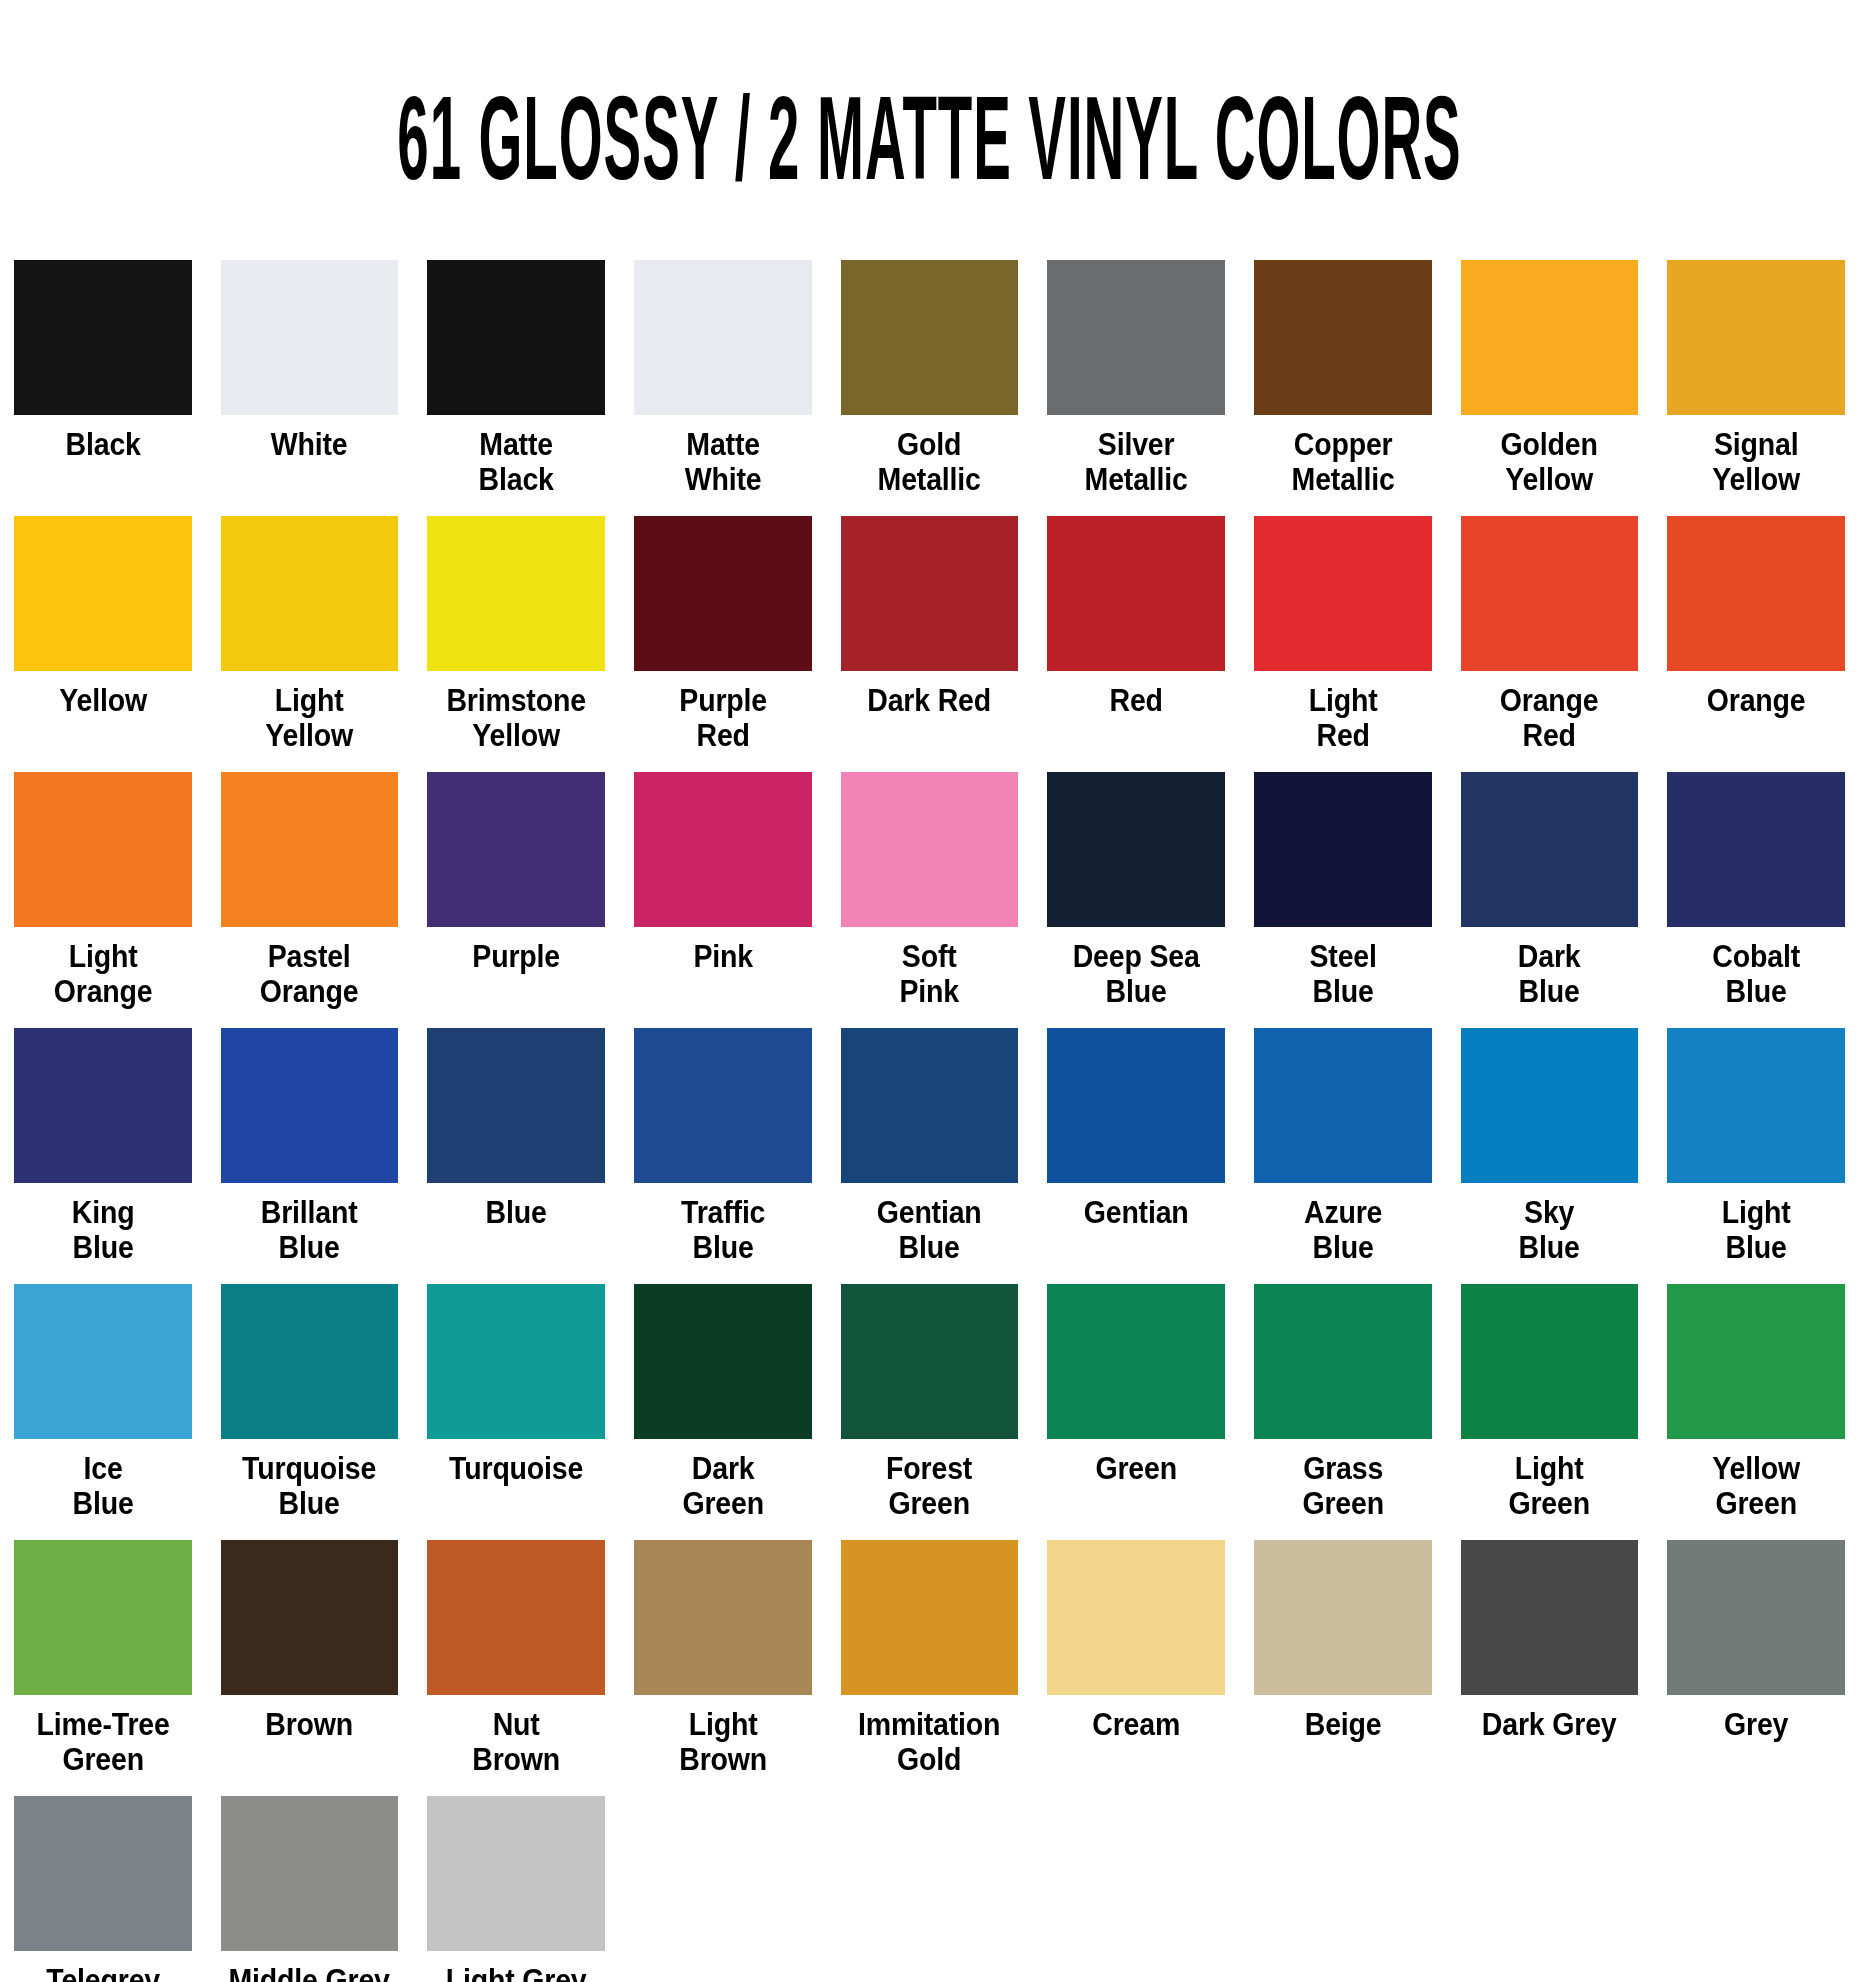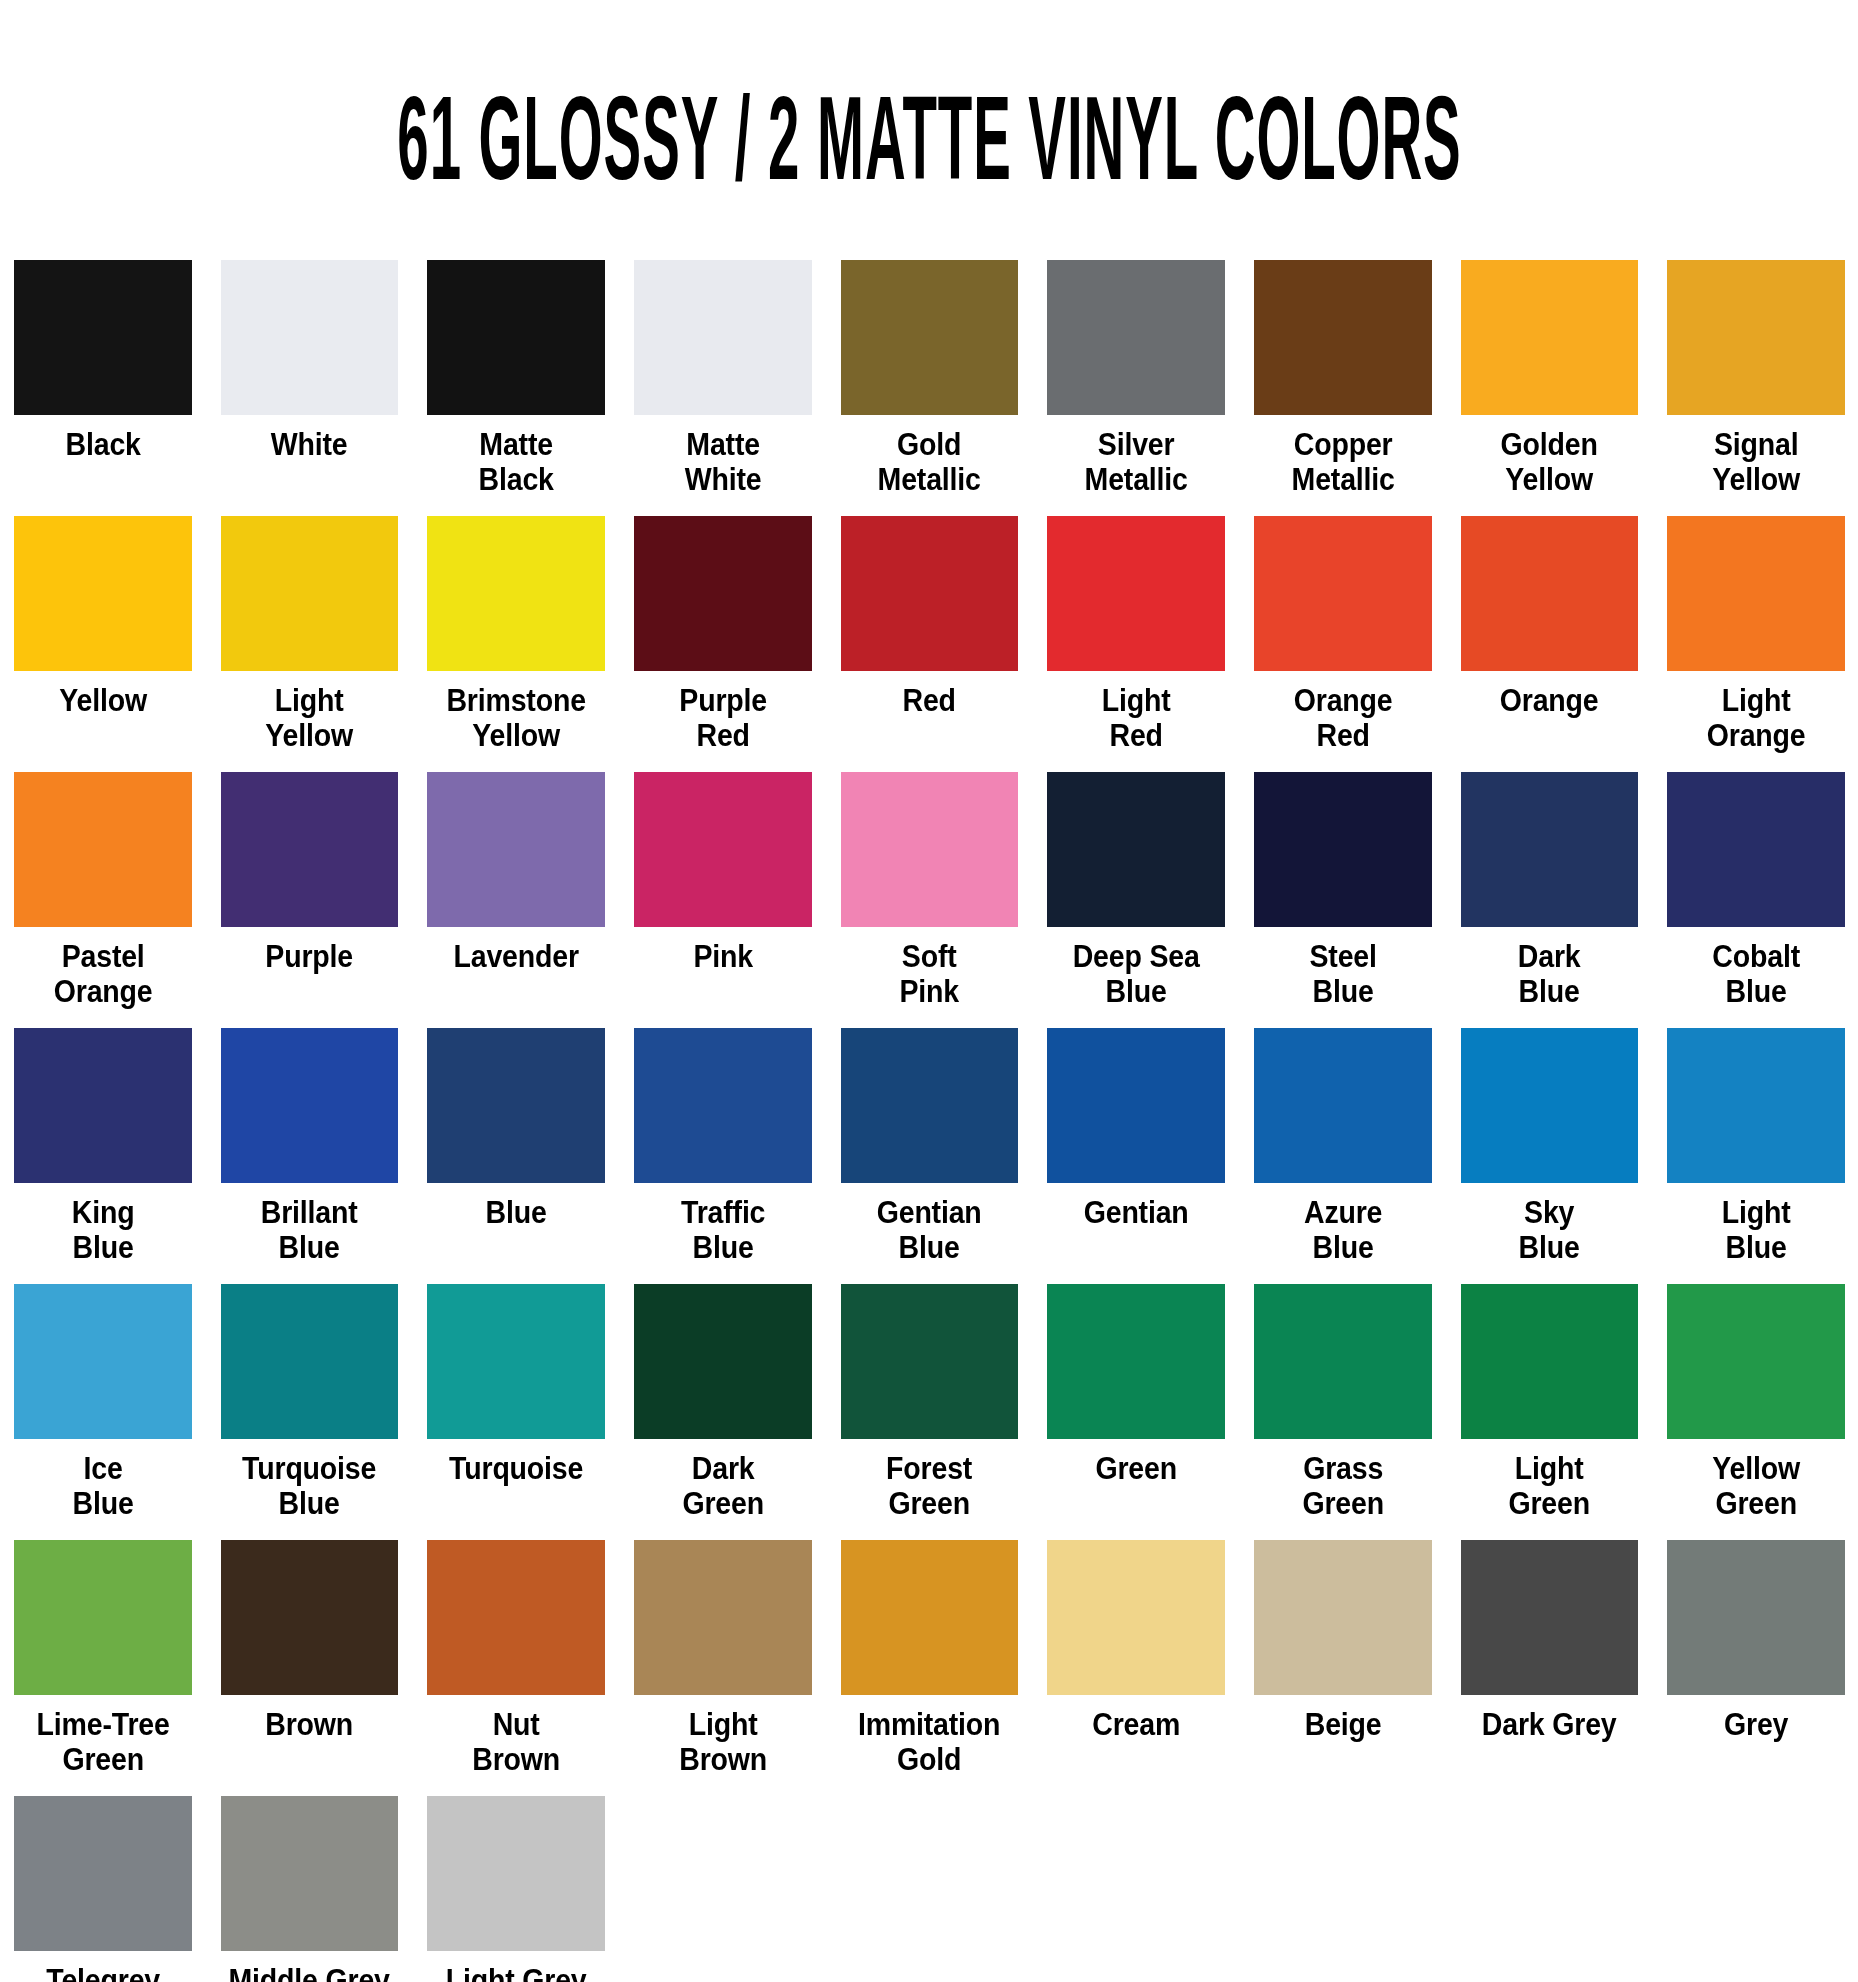--- a/index.html
+++ b/index.html
@@ -144,20 +144,24 @@
         <div class="swatch-chip" style="background-color: rgb(240, 227, 19);"></div>
         <div class="swatch-label">Brimstone
 Yellow</div>
       </div>
       <div class="swatch-cell">
         <div class="swatch-chip" style="background-color: rgb(92, 13, 22);"></div>
         <div class="swatch-label">Purple
 Red</div>
       </div>
       <div class="swatch-cell">
+        <div class="swatch-chip" style="background-color: rgb(164, 34, 40);"></div>
+        <div class="swatch-label">Dark Red</div>
+      </div>
+      <div class="swatch-cell">
         <div class="swatch-chip" style="background-color: rgb(188, 32, 39);"></div>
         <div class="swatch-label">Red</div>
       </div>
       <div class="swatch-cell">
         <div class="swatch-chip" style="background-color: rgb(227, 42, 46);"></div>
         <div class="swatch-label">Light
 Red</div>
       </div>
       <div class="swatch-cell">
         <div class="swatch-chip" style="background-color: rgb(232, 68, 42);"></div>
@@ -176,24 +180,20 @@
       <div class="swatch-cell">
         <div class="swatch-chip" style="background-color: rgb(245, 130, 32);"></div>
         <div class="swatch-label">Pastel
 Orange</div>
       </div>
       <div class="swatch-cell">
         <div class="swatch-chip" style="background-color: rgb(66, 46, 114);"></div>
         <div class="swatch-label">Purple</div>
       </div>
       <div class="swatch-cell">
-        <div class="swatch-chip" style="background-color: rgb(126, 106, 172);"></div>
-        <div class="swatch-label">Lavender</div>
-      </div>
-      <div class="swatch-cell">
         <div class="swatch-chip" style="background-color: rgb(202, 36, 100);"></div>
         <div class="swatch-label">Pink</div>
       </div>
       <div class="swatch-cell">
         <div class="swatch-chip" style="background-color: rgb(241, 132, 180);"></div>
         <div class="swatch-label">Soft
 Pink</div>
       </div>
       <div class="swatch-cell">
         <div class="swatch-chip" style="background-color: rgb(19, 31, 51);"></div>

